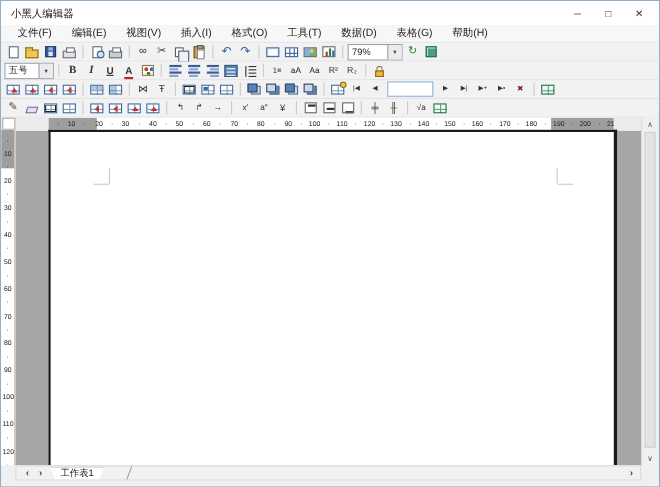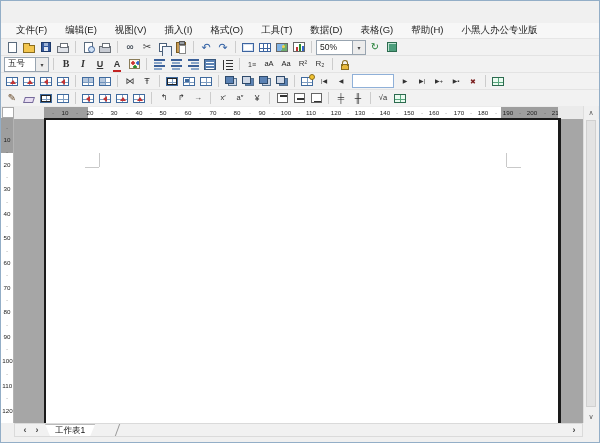--- a/index.html
+++ b/index.html
@@ -107,32 +107,39 @@
   .snav.hs{right:2px;}
   .stab{position:absolute;left:30px;top:0;height:12px;padding:0 10px;background:#ffffff;clip-path:polygon(0 0,100% 0,calc(100% - 5px) 100%,5px 100%);display:flex;align-items:center;font-size:8.5px;color:#111;border-top:1px solid #bbb;box-sizing:border-box;}
   .sslash{position:absolute;left:102px;top:0;width:1px;height:12px;background:#999;transform:skewX(-20deg);}
   .statusarea{position:absolute;left:0;top:436px;width:100%;height:7px;background:#f0f0f0;}
 </style>
 </head>
 <body>
 
 <div id="win">
 
+  <div class="titlebar">
+    <span class="title">小黑人编辑器</span>
+    <div class="wbtns">
+      <span class="wb">─</span>
+      <span class="wb">□</span>
+      <span class="wb">✕</span>
+    </div>
+  </div>
 
   <div class="menubar">
       <span class="mi">文件(F)</span>
       <span class="mi">编辑(E)</span>
       <span class="mi">视图(V)</span>
       <span class="mi">插入(I)</span>
       <span class="mi">格式(O)</span>
       <span class="mi">工具(T)</span>
       <span class="mi">数据(D)</span>
       <span class="mi">表格(G)</span>
       <span class="mi">帮助(H)</span>
-      <span class="mi">小黑人办公专业版</span>
     </div>
 
   <div class="tbrow" id="tb1">
       <div class="tb">
         <span class="ci ci-page"></span>
       </div>
       <div class="tb">
         <span class="ci ci-folder"></span>
       </div>
       <div class="tb">
@@ -176,21 +183,21 @@
         <span class="ci ci-table"></span>
       </div>
       <div class="tb">
         <span class="ci ci-image"></span>
       </div>
       <div class="tb">
         <span class="ci ci-chart"></span>
       </div>
       <div class="tsep"></div>
       <div class="combo" style="width: 50px;">
-        <span class="cv">50%</span>
+        <span class="cv">79%</span>
         <span class="cab">▾</span>
       </div>
       <div class="tb">
         <span class="g" style="color: rgb(30, 125, 50); font-size: 10px;">↻</span>
       </div>
       <div class="tb">
         <span class="ci ci-greenbox"></span>
       </div>
     </div>
   <div class="tbrow" id="tb2">

